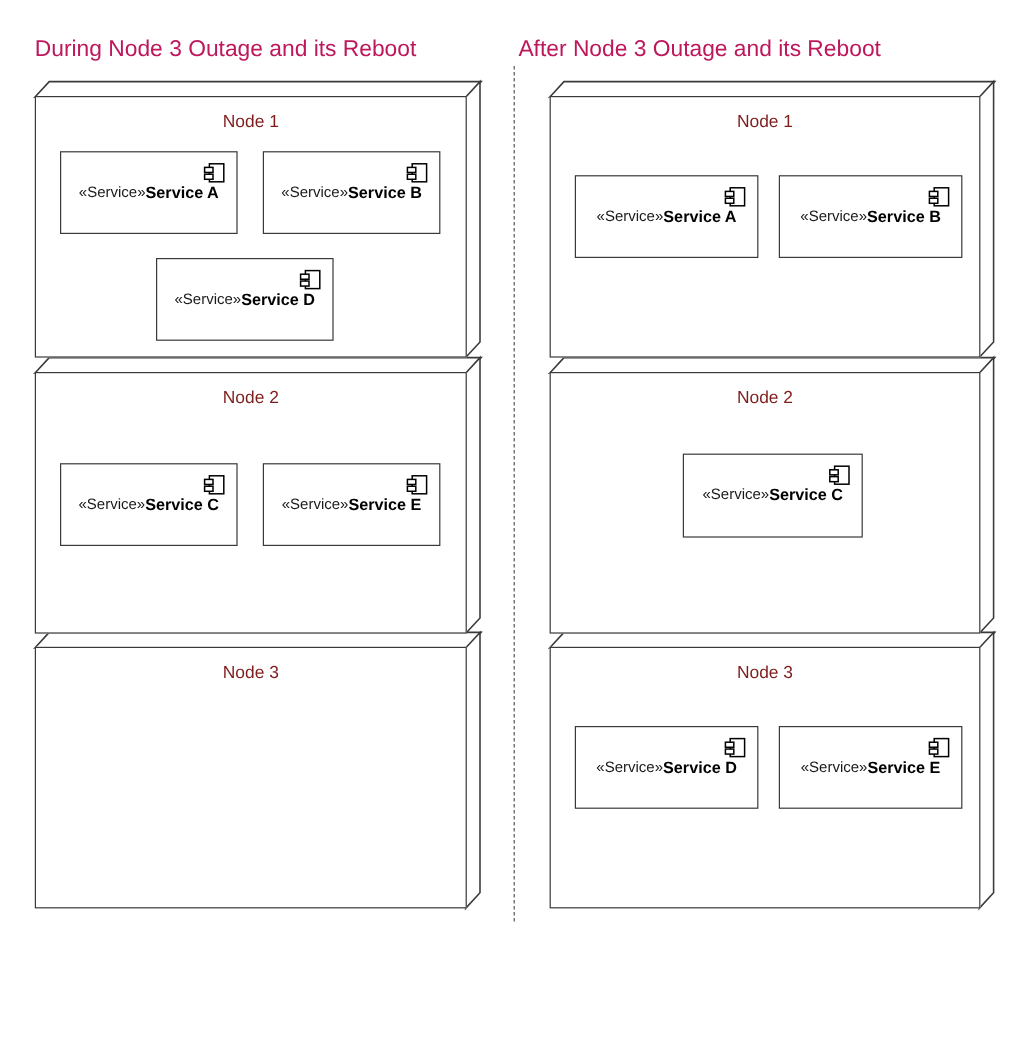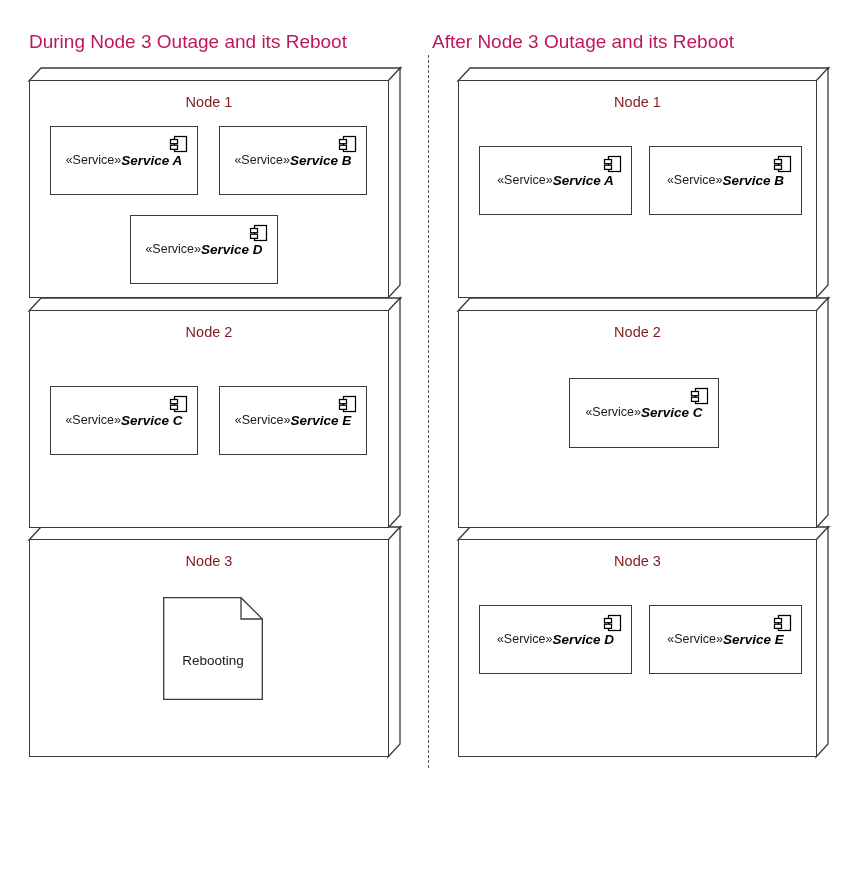--- a/index.html
+++ b/index.html
@@ -91,21 +91,20 @@
   .service .stereotype {
     font-size: 12.5px;
     color: #1a1a1a;
     line-height: 1.25;
   }
   .service .sname {
     font-size: 13.5px;
     font-weight: bold;
     color: #000000;
     line-height: 1.3;
-    font-style: italic;
   }
   .comp-icon {
     position: absolute;
     right: 8px;
     top: 7px;
     width: 20px;
     height: 20px;
   }
   .comp-icon svg { display: block; }
   .comp-icon .ci {
@@ -246,27 +245,20 @@
     </svg>
   </div>
   <div class="side3d">
     <svg width="13" height="230" viewBox="0 0 13 230" preserveAspectRatio="none">
       <polygon class="edge" points="0,13 12,0 12,217 0,230"></polygon>
     </svg>
   </div>
   <div class="face"></div>
   <div class="node-label">Node 3</div>
 
-  <div class="note" style="left:134px; top:70px; width:100px; height:103px;">
-    <svg width="100" height="103" viewBox="0 0 100 103">
-      <path class="paper" d="M0.7,0.7 L78,0.7 L99.3,22 L99.3,102.3 L0.7,102.3 Z"></path>
-      <path class="fold" d="M78,0.7 L78,22 L99.3,22"></path>
-    </svg>
-    <div class="note-text">Rebooting</div>
-  </div>
 </div>
 
 <div class="node" style="left:458px; top:68px; width:371px; height:230px;">
   <div class="top3d">
     <svg width="371" height="13" viewBox="0 0 371 13" preserveAspectRatio="none">
       <polygon class="edge" points="0,13 12,0 371,0 359,13"></polygon>
     </svg>
   </div>
   <div class="side3d">
     <svg width="13" height="230" viewBox="0 0 13 230" preserveAspectRatio="none">

